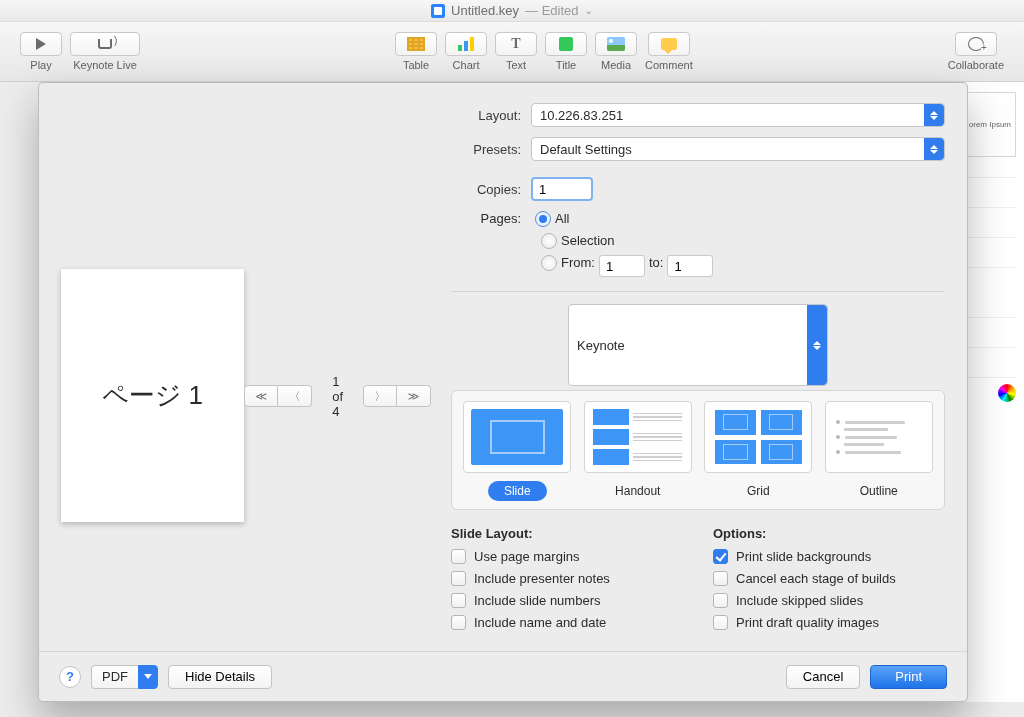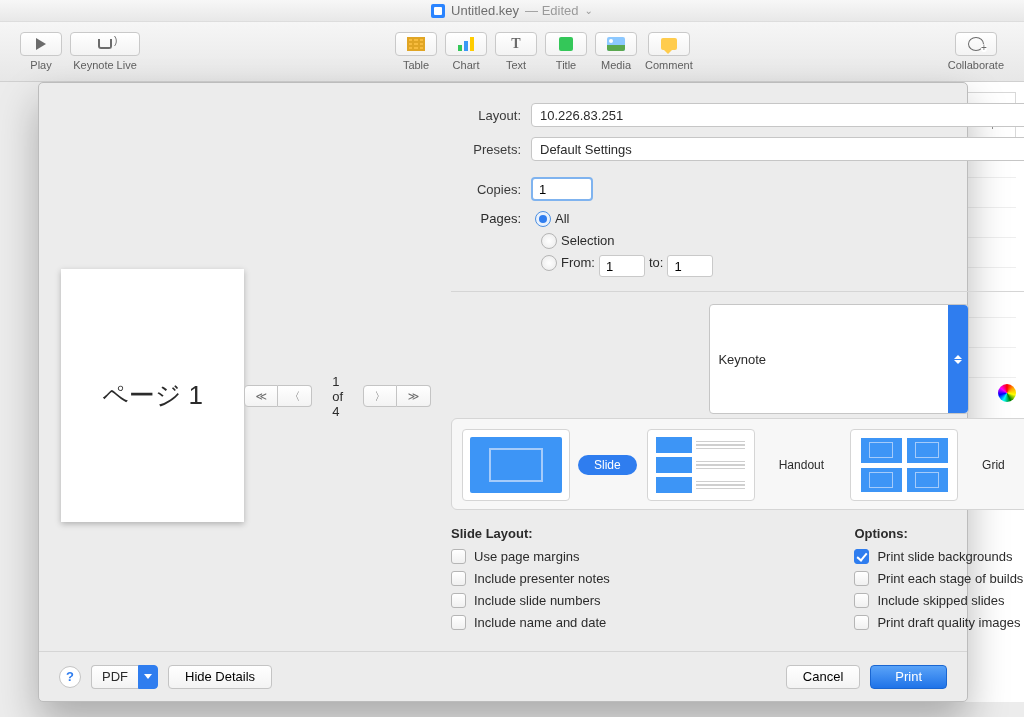--- a/index.html
+++ b/index.html
@@ -67,21 +67,21 @@
   .radio-row.first{padding-left:0;}
   .radio-row.first .lbl{width:80px;text-align:right;padding-right:10px;}
   input[type=radio]{ appearance:none; width:16px; height:16px; border:1px solid #b5b5b5; border-radius:50%; background:radial-gradient(#fff,#e9e9e9); position:relative; }
   input[type=radio]:checked{ background:radial-gradient(#fff 20%, #e9f1fc 30%); border-color:#4d90e2;}
   input[type=radio]:checked::after{content:'';position:absolute;inset:3px;border-radius:50%;background:#2f7def;}
   .from-inp { width:46px; height:22px; border:1px solid #c9c9c9; border-radius:3px; background:#fff; padding:0 6px; font-size:13px;}
   .sep-line { border-top:1px solid #d5d5d5; margin:8px 0 12px; }
   .center-select { width:260px; margin:0 auto 4px; }
   
   .tiles-box { border:1px solid #d5d5d5; border-radius:6px; background:#f7f7f7; padding:10px 10px 8px; display:flex; gap:10px; justify-content:space-between; }
-  .tile { flex:1; display:flex; flex-direction:row; align-items:center; gap:8px; }
+  .tile { flex:1; display:flex; flex-direction:column; align-items:center; gap:8px; }
   .tile-card { width:108px; height:72px; background:#fff; border:1px solid #d5d5d5; border-radius:4px; display:flex; align-items:center; justify-content:center; position:relative; }
   .tile-label { height:20px; display:flex; align-items:center; justify-content:center; padding:0 16px; border-radius:10px; font-size:12px; }
   .tile.selected .tile-label { background:#2f7def; color:#fff; }
   
   .slide-rect{ position:absolute; inset:7px; background:#3d95f6; border-radius:2px; display:flex;align-items:center;justify-content:center;}
   .slide-rect::after{content:'';width:55%;height:55%;border:2px solid #a5cbfa;}
   .grid-box{display:grid;grid-template-columns:1fr 1fr;grid-template-rows:1fr 1fr;gap:5px;width:82%;height:78%;}
   .grid-box span{background:#3d95f6;display:flex;align-items:center;justify-content:center;}
   .grid-box span::after{content:'';width:55%;height:55%;border:1.5px solid #a5cbfa;}
   .handout-box{display:grid;grid-template-columns:1fr 1.4fr;grid-template-rows:1fr 1fr 1fr;gap:4px;width:84%;height:80%;}
@@ -384,21 +384,21 @@
             </label>
         </div>
         <div class="check-col">
           <h4>Options:</h4>
           <label class="chk-row">
               <input type="checkbox" checked="" style="">
               <span>Print slide backgrounds</span>
             </label>
           <label class="chk-row">
               <input type="checkbox" style="">
-              <span>Print each stage of builds</span>
+              <span>Cancel each stage of builds</span>
             </label>
           <label class="chk-row">
               <input type="checkbox" style="">
               <span>Include skipped slides</span>
             </label>
           <label class="chk-row">
               <input type="checkbox" style="">
               <span>Print draft quality images</span>
             </label>
         </div>

